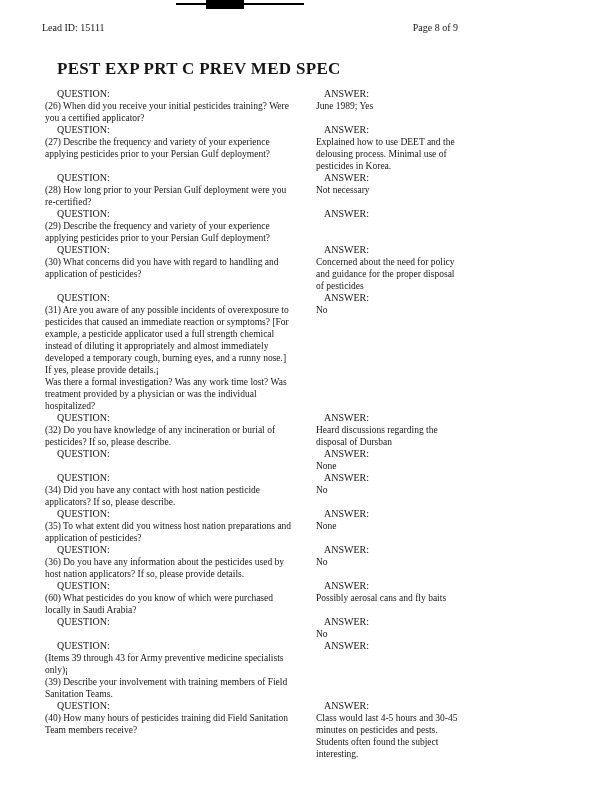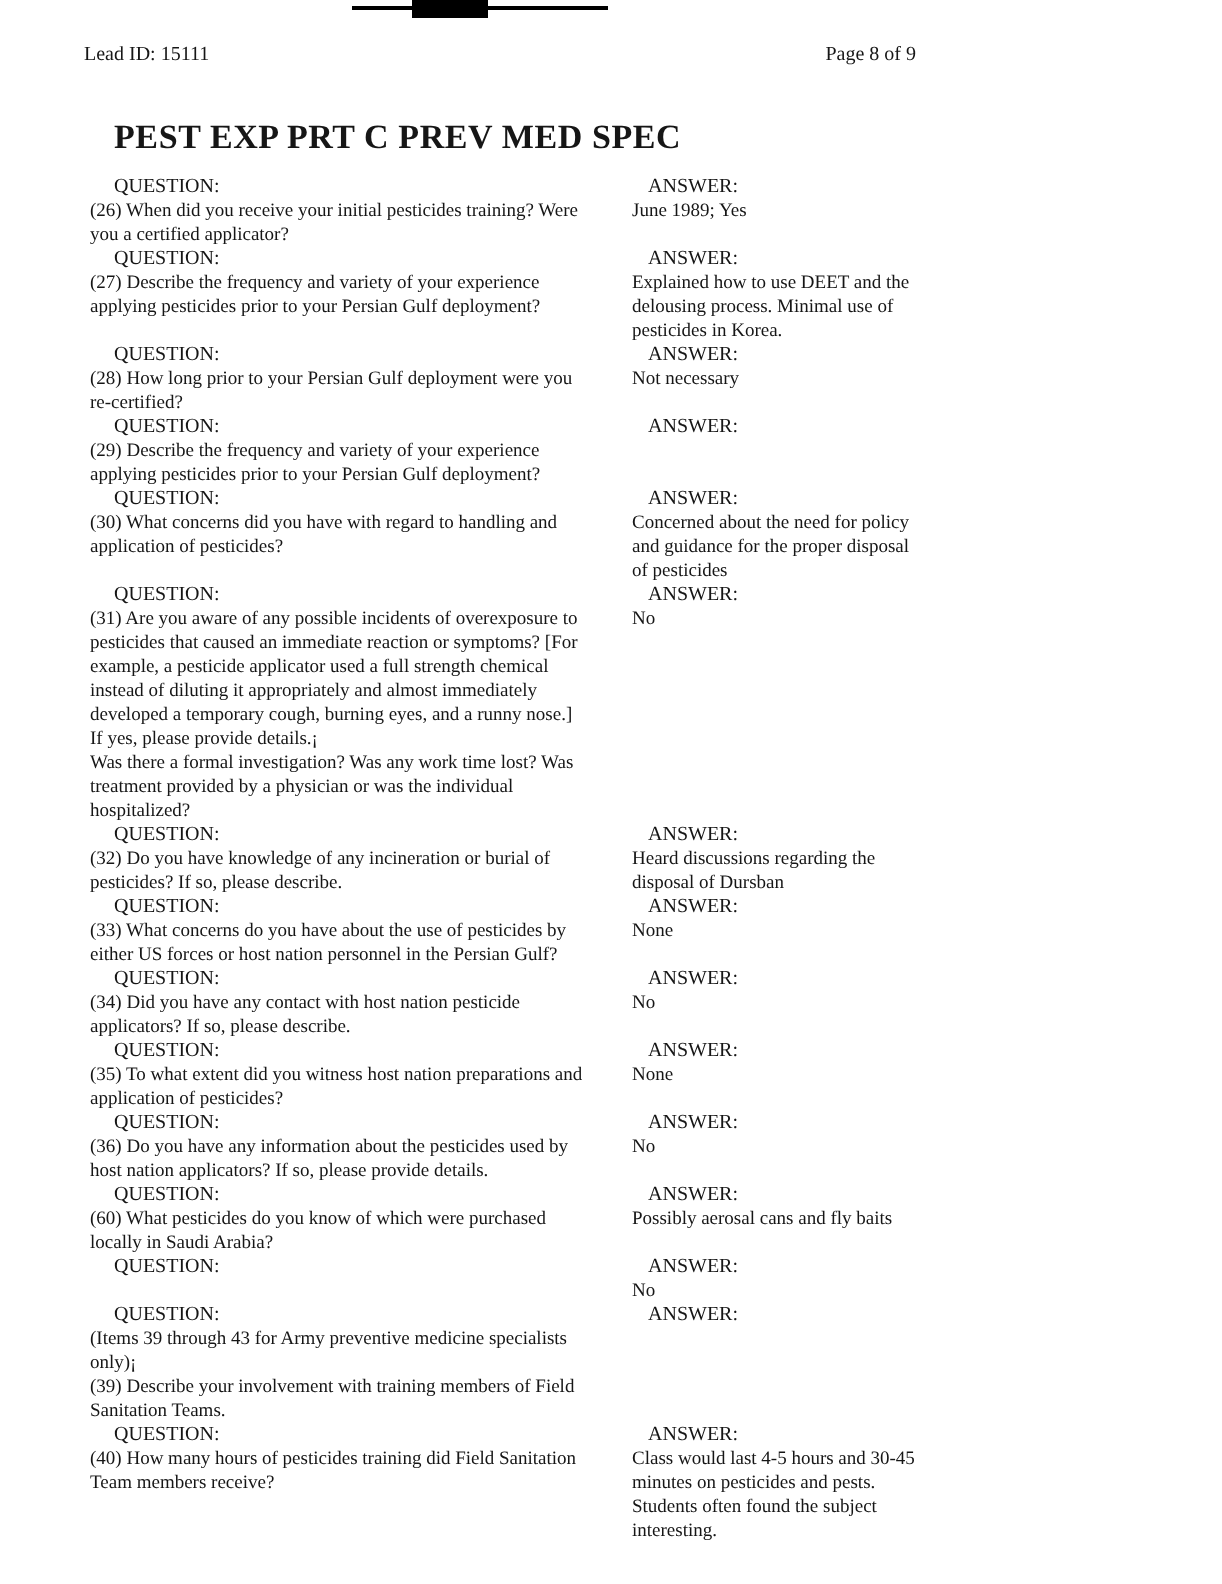--- a/index.html
+++ b/index.html
@@ -132,21 +132,20 @@
           <div class="q-text">(32) Do you have knowledge of any incineration or burial of pesticides? If so, please describe.</div>
         </div>
         <div class="a-col">
           <div class="label">ANSWER:</div>
           <div class="a-text">Heard discussions regarding the disposal of Dursban</div>
         </div>
       </div>
       <div class="qa-block">
         <div class="q-col">
           <div class="label">QUESTION:</div>
-          <div class="q-text">(33) What concerns do you have about the use of pesticides by either US forces or host nation personnel in the Persian Gulf?</div>
         </div>
         <div class="a-col">
           <div class="label">ANSWER:</div>
           <div class="a-text">None</div>
         </div>
       </div>
       <div class="qa-block">
         <div class="q-col">
           <div class="label">QUESTION:</div>
           <div class="q-text">(34) Did you have any contact with host nation pesticide applicators? If so, please describe.</div>

